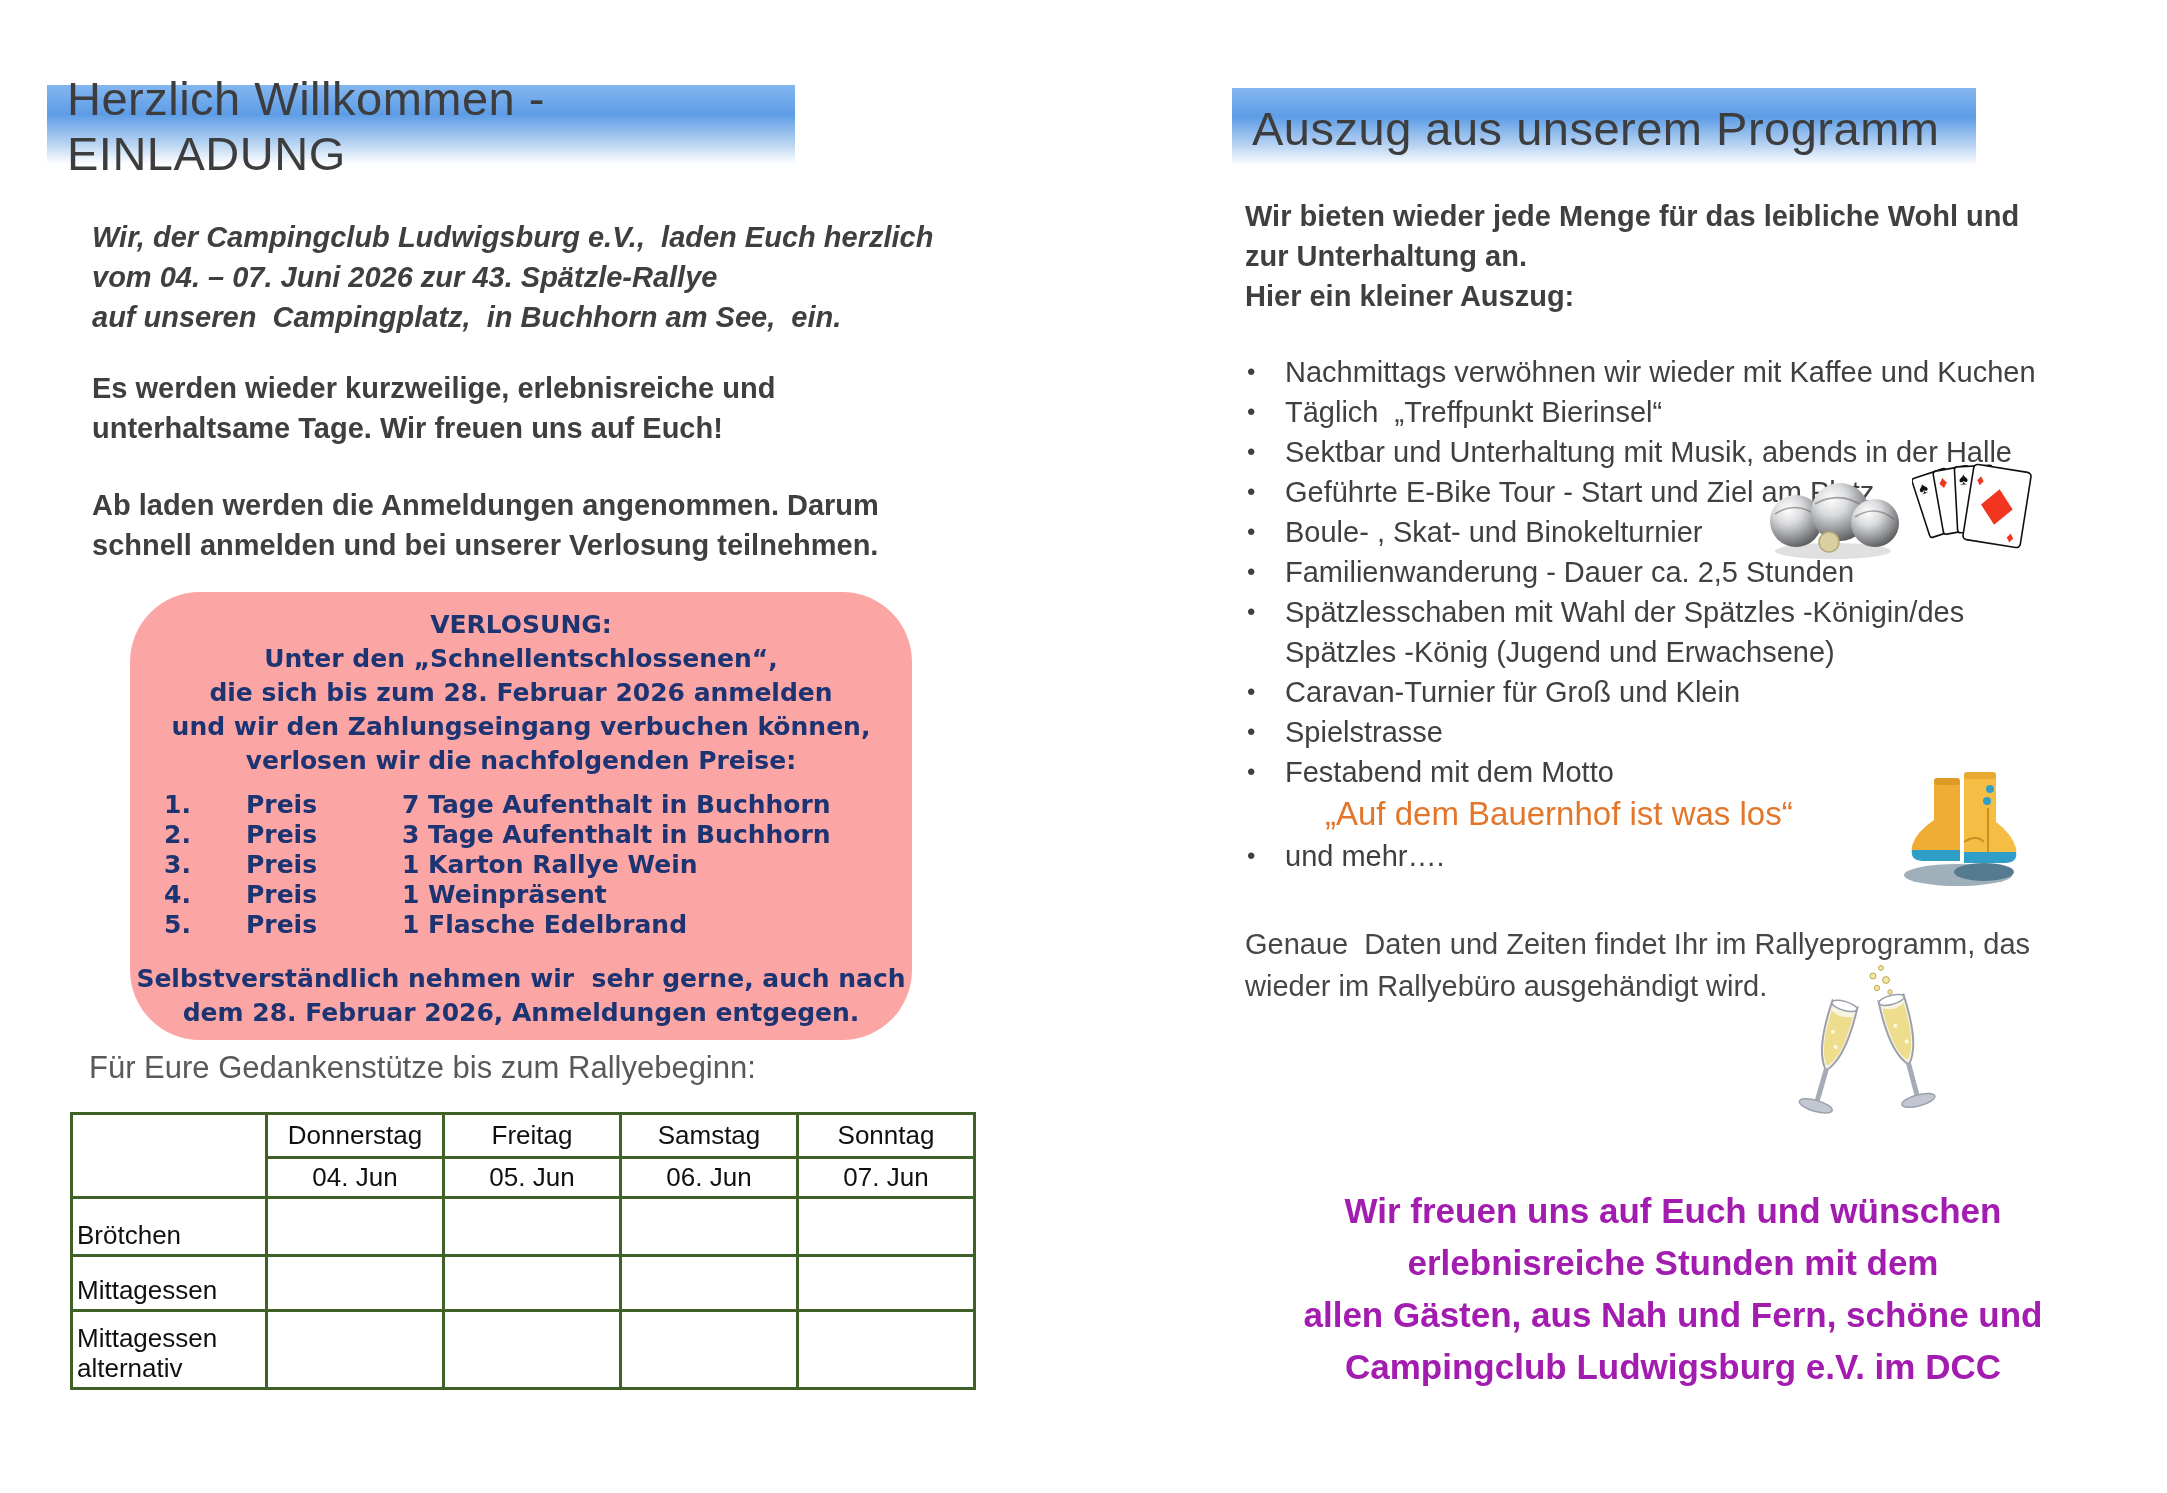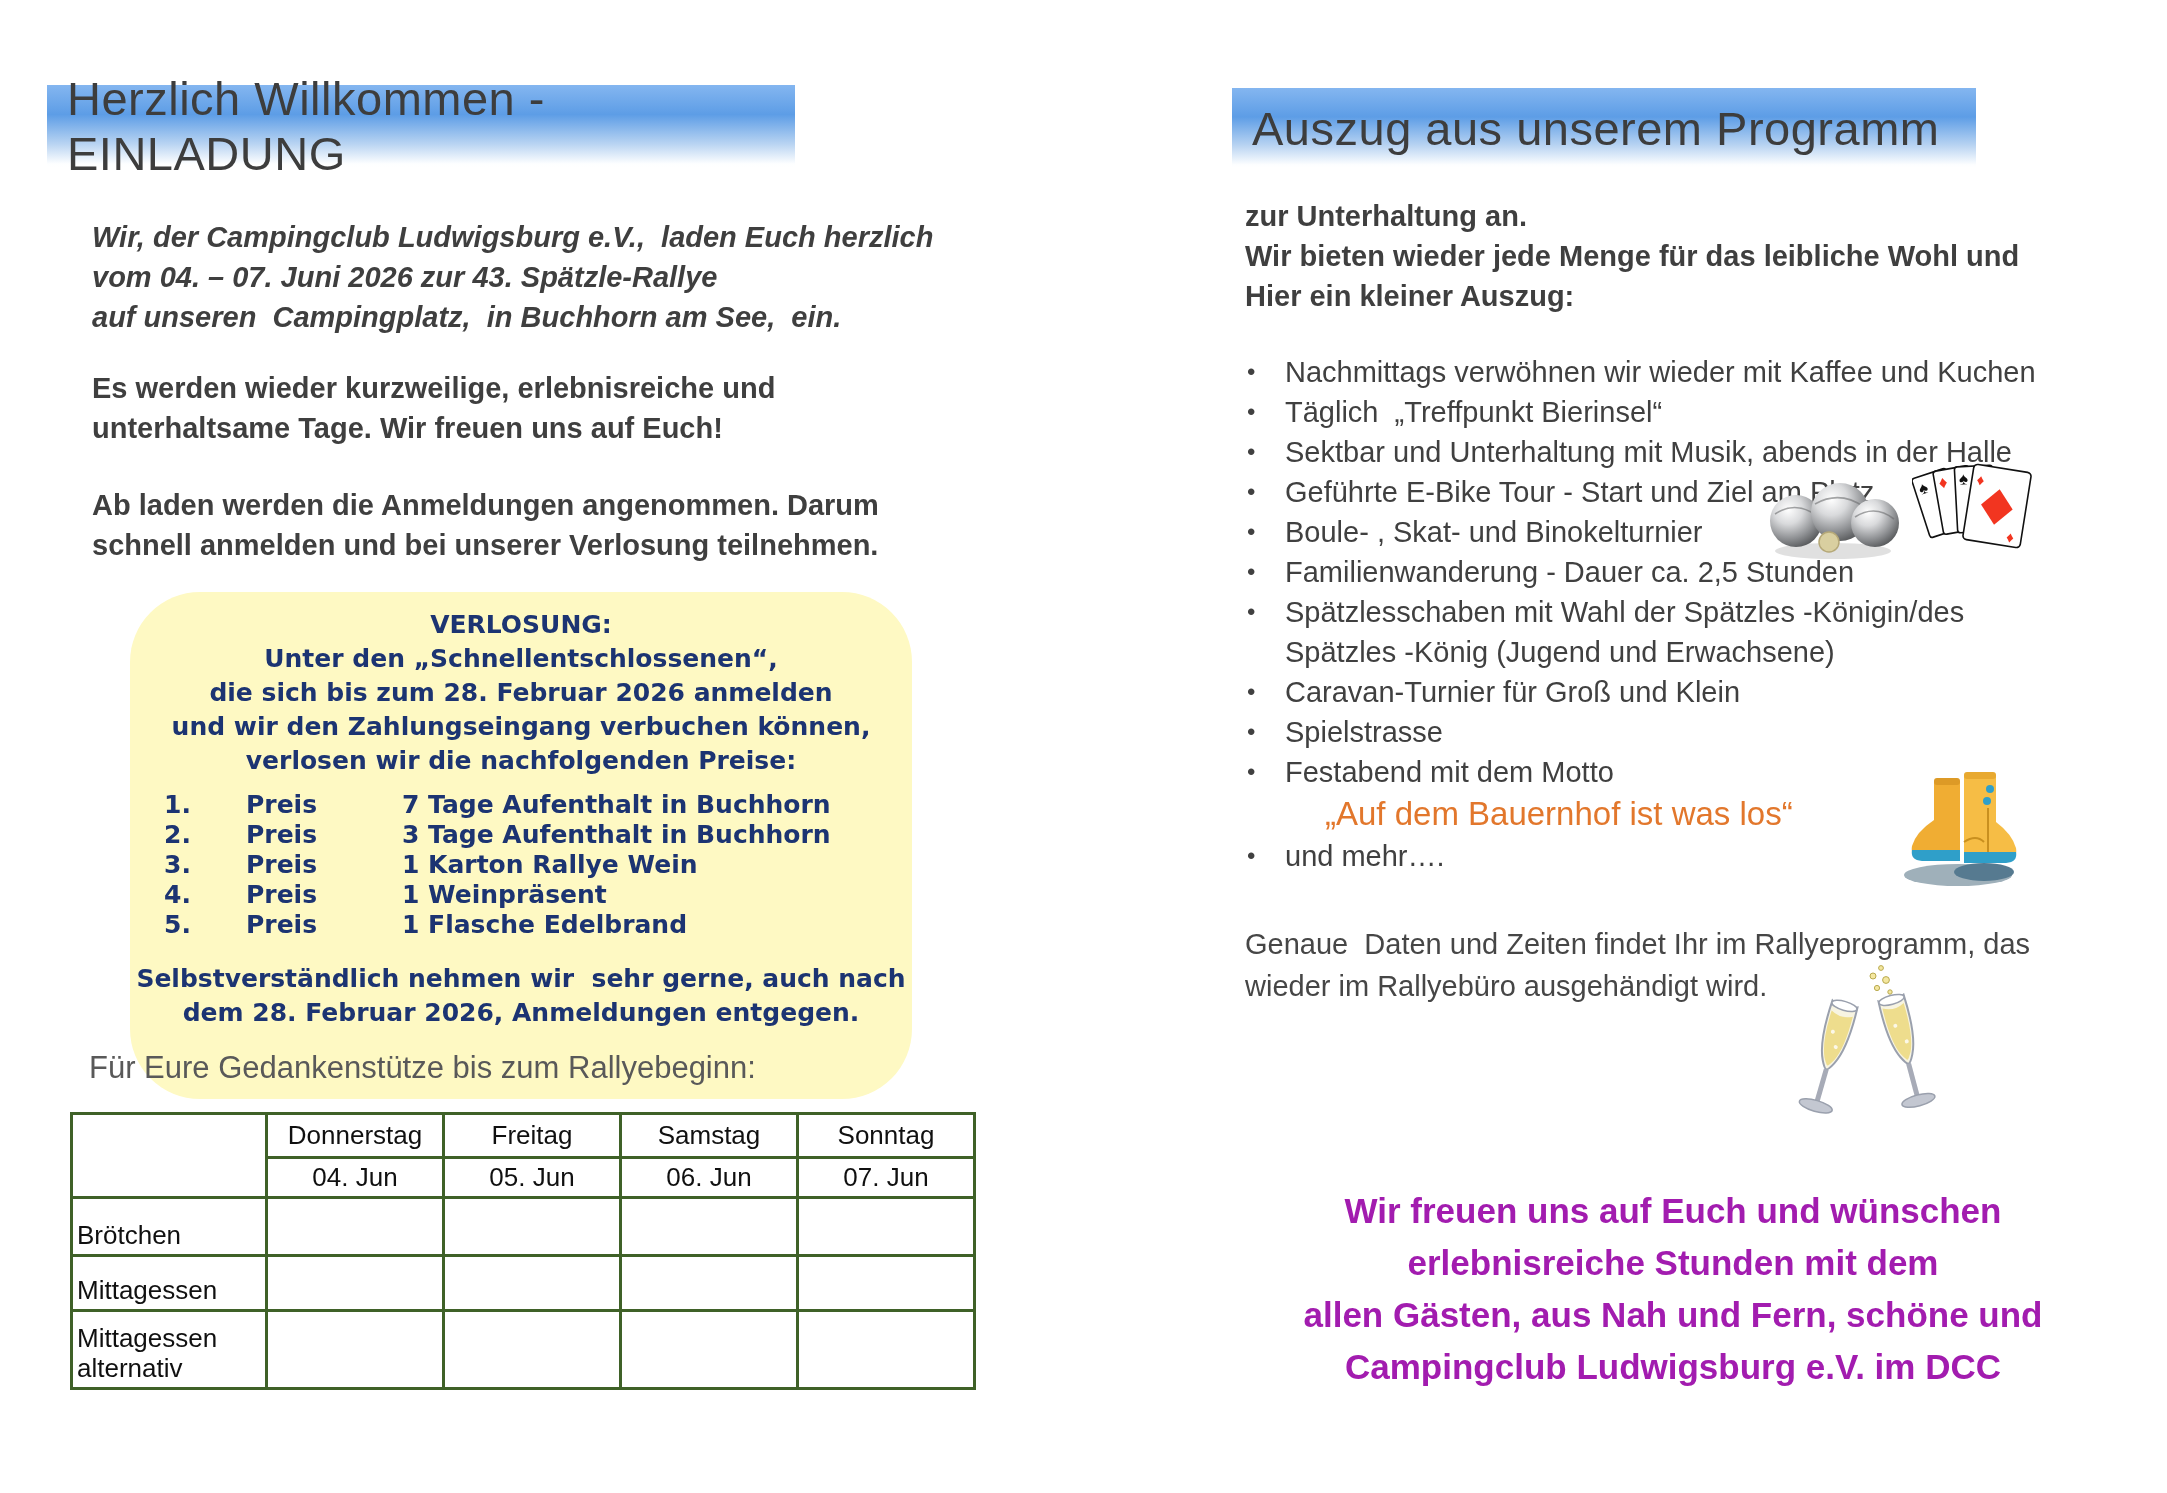--- a/index.html
+++ b/index.html
@@ -3,22 +3,22 @@
 <meta charset="utf-8">
 <style>
   html,body{margin:0;padding:0;background:#fff;}
   #page{position:relative;width:2167px;height:1493px;background:#ffffff;overflow:hidden;
         font-family:"Liberation Sans",sans-serif;color:#3f3f3f;}
   .banner{position:absolute;display:flex;align-items:center;padding-left:20px;box-sizing:border-box;
           font-size:47px;color:#3d3d3d;letter-spacing:.5px;
           background:linear-gradient(180deg,#84b6f0 0%,#5d9de6 36%,#b9d4f2 72%,#fdfeff 96%,#ffffff 100%);}
   .para{position:absolute;font-weight:bold;font-size:29px;line-height:40px;color:#3f3f3f;}
   .para div,.line{white-space:pre-wrap;}
-  .raffle-box{position:absolute;left:130px;top:592px;width:782px;height:507px;box-sizing:border-box;
-              background:#fef9c3;border-radius:70px;color:#1c3472;text-align:center;
+  .raffle-box{position:absolute;left:130px;top:592px;width:782px;height:448px;box-sizing:border-box;
+              background:#fca5a5;border-radius:70px;color:#1c3472;text-align:center;
               font-family:"DejaVu Sans",sans-serif;font-weight:bold;font-size:25px;line-height:34px;
               padding-top:16px;}
   .prizes{margin-top:12px;text-align:left;padding-left:34px;}
   .prize-row{display:grid;grid-template-columns:82px 156px auto;height:30px;line-height:30px;}
   .outro{margin-top:22px;}
   .reminder{position:absolute;left:89px;top:1050px;font-size:31px;color:#595959;}
   table.plan{position:absolute;left:70px;top:1112px;border-collapse:collapse;table-layout:fixed;
              font-size:26px;color:#101010;}
   table.plan td{border:3px solid #3f6128;padding:0 4px;box-sizing:border-box;background:#fff;}
   table.plan td.hd{text-align:center;vertical-align:middle;}
@@ -146,22 +146,22 @@
         <td></td>
       </tr>
     </tbody>
   </table>
 
   <div class="banner" style="left:1232px;top:88px;width:744px;height:80px;">
     <span class="line">Auszug aus unserem Programm</span>
   </div>
 
   <div class="para" style="left:1245px;top:196px;">
+    <div>Wir bieten wieder jede Menge für das leibliche Wohl und</div>
     <div>zur Unterhaltung an.</div>
-    <div>Wir bieten wieder jede Menge für das leibliche Wohl und</div>
     <div>Hier ein kleiner Auszug:</div>
   </div>
 
   <div class="bullets">
     <div class="bi">
       <span class="dot">•</span>
       <div class="bt line">Nachmittags verwöhnen wir wieder mit Kaffee und Kuchen</div>
     </div>
     <div class="bi">
       <span class="dot">•</span>

